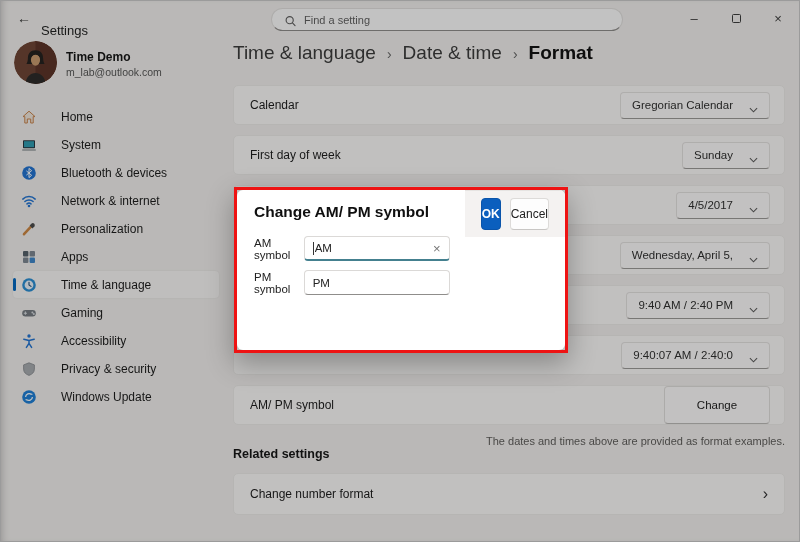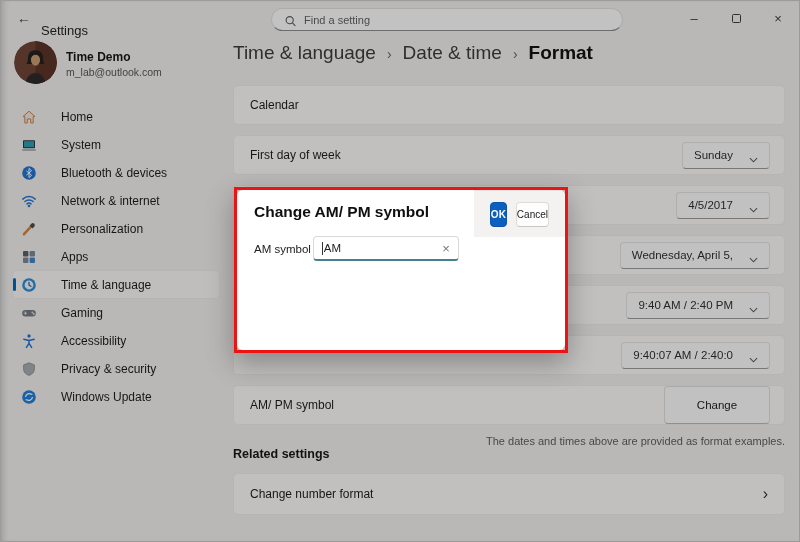--- a/index.html
+++ b/index.html
@@ -96,21 +96,21 @@
   .field-input input {
     flex:1; min-width:0; border:none; outline:none; background:transparent;
     font:11.5px "Liberation Sans", sans-serif; color:#222; padding:0;
   }
   .caret { width:1px; height:13px; background:#333; margin-right:1px; }
   .clear { margin-left:4px; color:#777; font-size:13px; line-height:1; cursor:pointer; }
   .dialog-footer {
     height:47px; background:#f4f2f1; border-top:1px solid #e6e4e2;
     display:flex; align-items:center; gap:9px; padding:0 16px;
   }
-  .btn { flex:1; height:25px; border-radius:4px; font-size:10px;
+  .btn { flex:1; height:32px; border-radius:4px; font-size:12px;
          display:flex; align-items:center; justify-content:center; cursor:pointer; }
   .btn-primary { background:var(--accent-blue,#0b5fbe); border:1px solid #0a54aa; color:#fff; font-weight:bold; }
   .btn-secondary { background:#fdfdfd; border:1px solid #dddbd9; border-bottom-color:#c8c6c4; color:#222; }
 </style>
 </head>
 <body>
 
 <div class="window">
 
   <div class="titlebar">
@@ -269,20 +269,28 @@
       <span>Time &amp; language</span>
       <span class="sep">›</span>
       <span>Date &amp; time</span>
       <span class="sep">›</span>
       <span class="current">Format</span>
     </div>
 
     <div class="rows">
       <div class="row">
         <span>Calendar</span>
+        <div class="dropdown">
+          <span>Gregorian Calendar</span>
+          <span class="nav-icon" style="width:9px;height:6px;">
+              <svg viewBox="0 0 10 6">
+                <path d="m1 1 4 4 4-4" fill="none" stroke="#5a5a5a" stroke-width="1.2"></path>
+              </svg>
+            </span>
+        </div>
       </div>
       <div class="row">
         <span>First day of week</span>
         <div class="dropdown">
           <span>Sunday</span>
           <span class="nav-icon" style="width:9px;height:6px;">
               <svg viewBox="0 0 10 6">
                 <path d="m1 1 4 4 4-4" fill="none" stroke="#5a5a5a" stroke-width="1.2"></path>
               </svg>
             </span>
@@ -353,20 +361,26 @@
       <div class="dialog-body">
         <div class="dialog-title">Change AM/ PM symbol</div>
         <div class="field-row">
           <span class="field-label">AM symbol</span>
           <div class="field-input focused">
             <span class="caret"></span>
             <input value="AM" style="">
             <span class="clear">×</span>
           </div>
         </div>
+        <div class="field-row">
+          <span class="field-label">PM symbol</span>
+          <div class="field-input">
+            <input value="PM" style="">
+          </div>
+        </div>
       </div>
       <div class="dialog-footer">
         <div class="btn btn-primary">OK</div>
         <div class="btn btn-secondary">Cancel</div>
       </div>
     </div>
   </div>
 
 </div>
 

